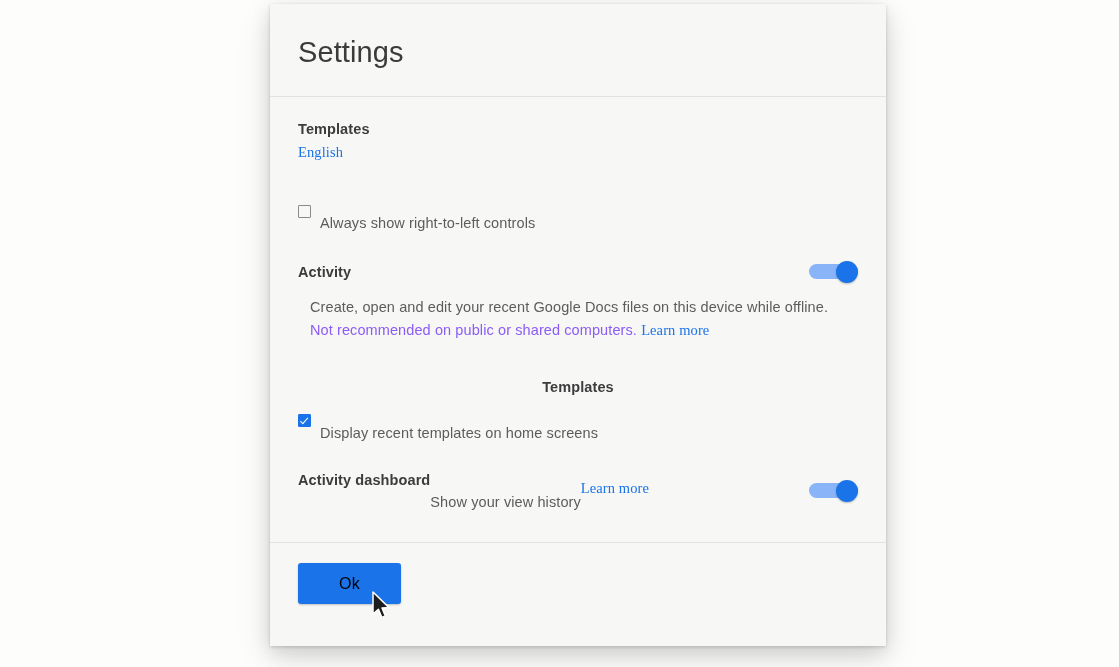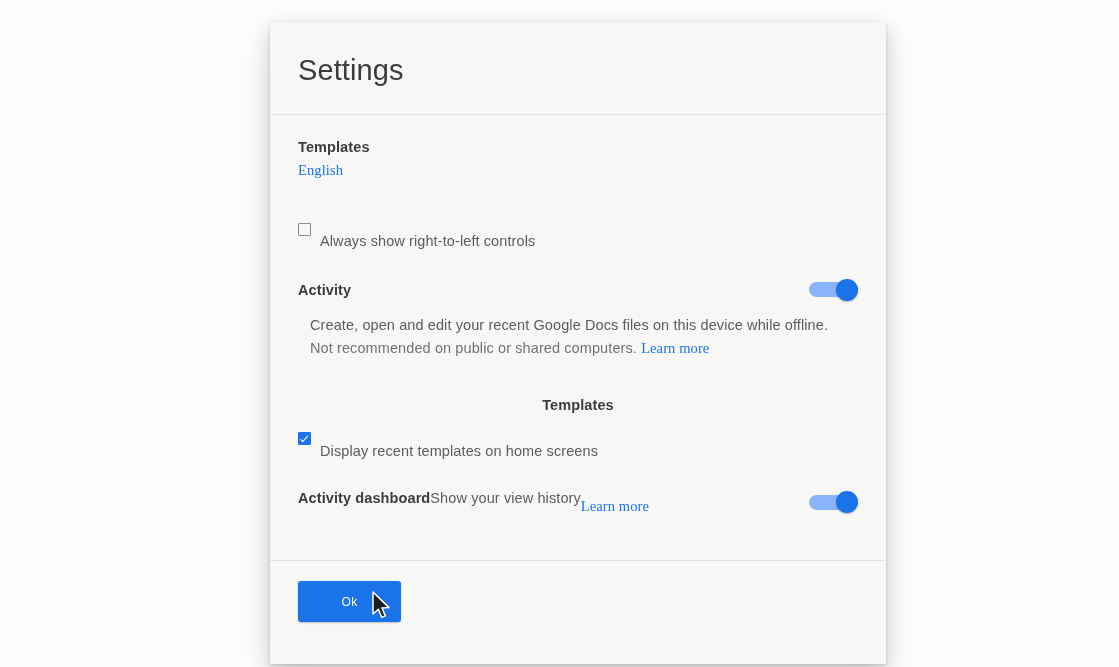--- a/index.html
+++ b/index.html
@@ -12,21 +12,21 @@
     background: #fdfdfc;
     font-family: "Liberation Sans", sans-serif;
     overflow: hidden;
     position: relative;
   }
 
   
   #dialog {
     position: absolute;
     left: 270px;
-    top: 22px;
+    top: 4px;
     width: 616px;
     height: 642px;
     background: #f7f7f6;
     box-shadow: 0 1px 3px rgba(0,0,0,0.16),
                 0 6px 18px rgba(0,0,0,0.13),
                 0 14px 34px rgba(0,0,0,0.10);
     box-sizing: border-box;
     display: flex;
     flex-direction: column;
   }
@@ -122,21 +122,21 @@
     font-size: 14.5px;
     color: #5c5c5c;
     line-height: 1.62;
     margin-top: 15px;
     max-width: 548px;
     letter-spacing: 0.1px;
     margin-left: 12px;
   }
   .desc-muted {
     font-size: 14.5px;
-    color: #737373;
+    color: #8b5cf6;
     letter-spacing: 0.1px;
   }
 
   
   .toggle {
     width: 49px;
     height: 19px;
     position: relative;
     flex: 0 0 auto;
     cursor: pointer;
@@ -165,40 +165,40 @@
   
   .templates-block { margin-top: 36px; text-align: center; }
   .templates-block .cb-row { margin-top: 6px; }
 
   
   .activity-block { margin-top: 31px; }
   .activity-left { display: flex; flex-direction: row; text-align: right; }
   .activity-sub {
     font-size: 14.5px;
     color: #5c5c5c;
-    margin-top: 0;
+    margin-top: 22px;
     letter-spacing: 0.1px;
   }
   .activity-link { margin-top: 8px; }
 
   
   .dlg-footer {
     border-top: 1px solid #e2e2e1;
     height: 104px;
     box-sizing: border-box;
     padding: 20px 0 0 28px;
   }
   .ok-button {
     width: 103px;
     height: 41px;
     background: #1a73e8;
-    color: #ffffff;
+    color: #000000;
     border: none;
     border-radius: 3px;
-    font-size: 12px;
+    font-size: 16px;
     font-family: "Liberation Sans", sans-serif;
     letter-spacing: 0.3px;
     cursor: pointer;
     box-shadow: 0 1px 2px rgba(0,0,0,0.22);
   }
 
   
   #cursor {
     position: absolute;
     left: 371px;

